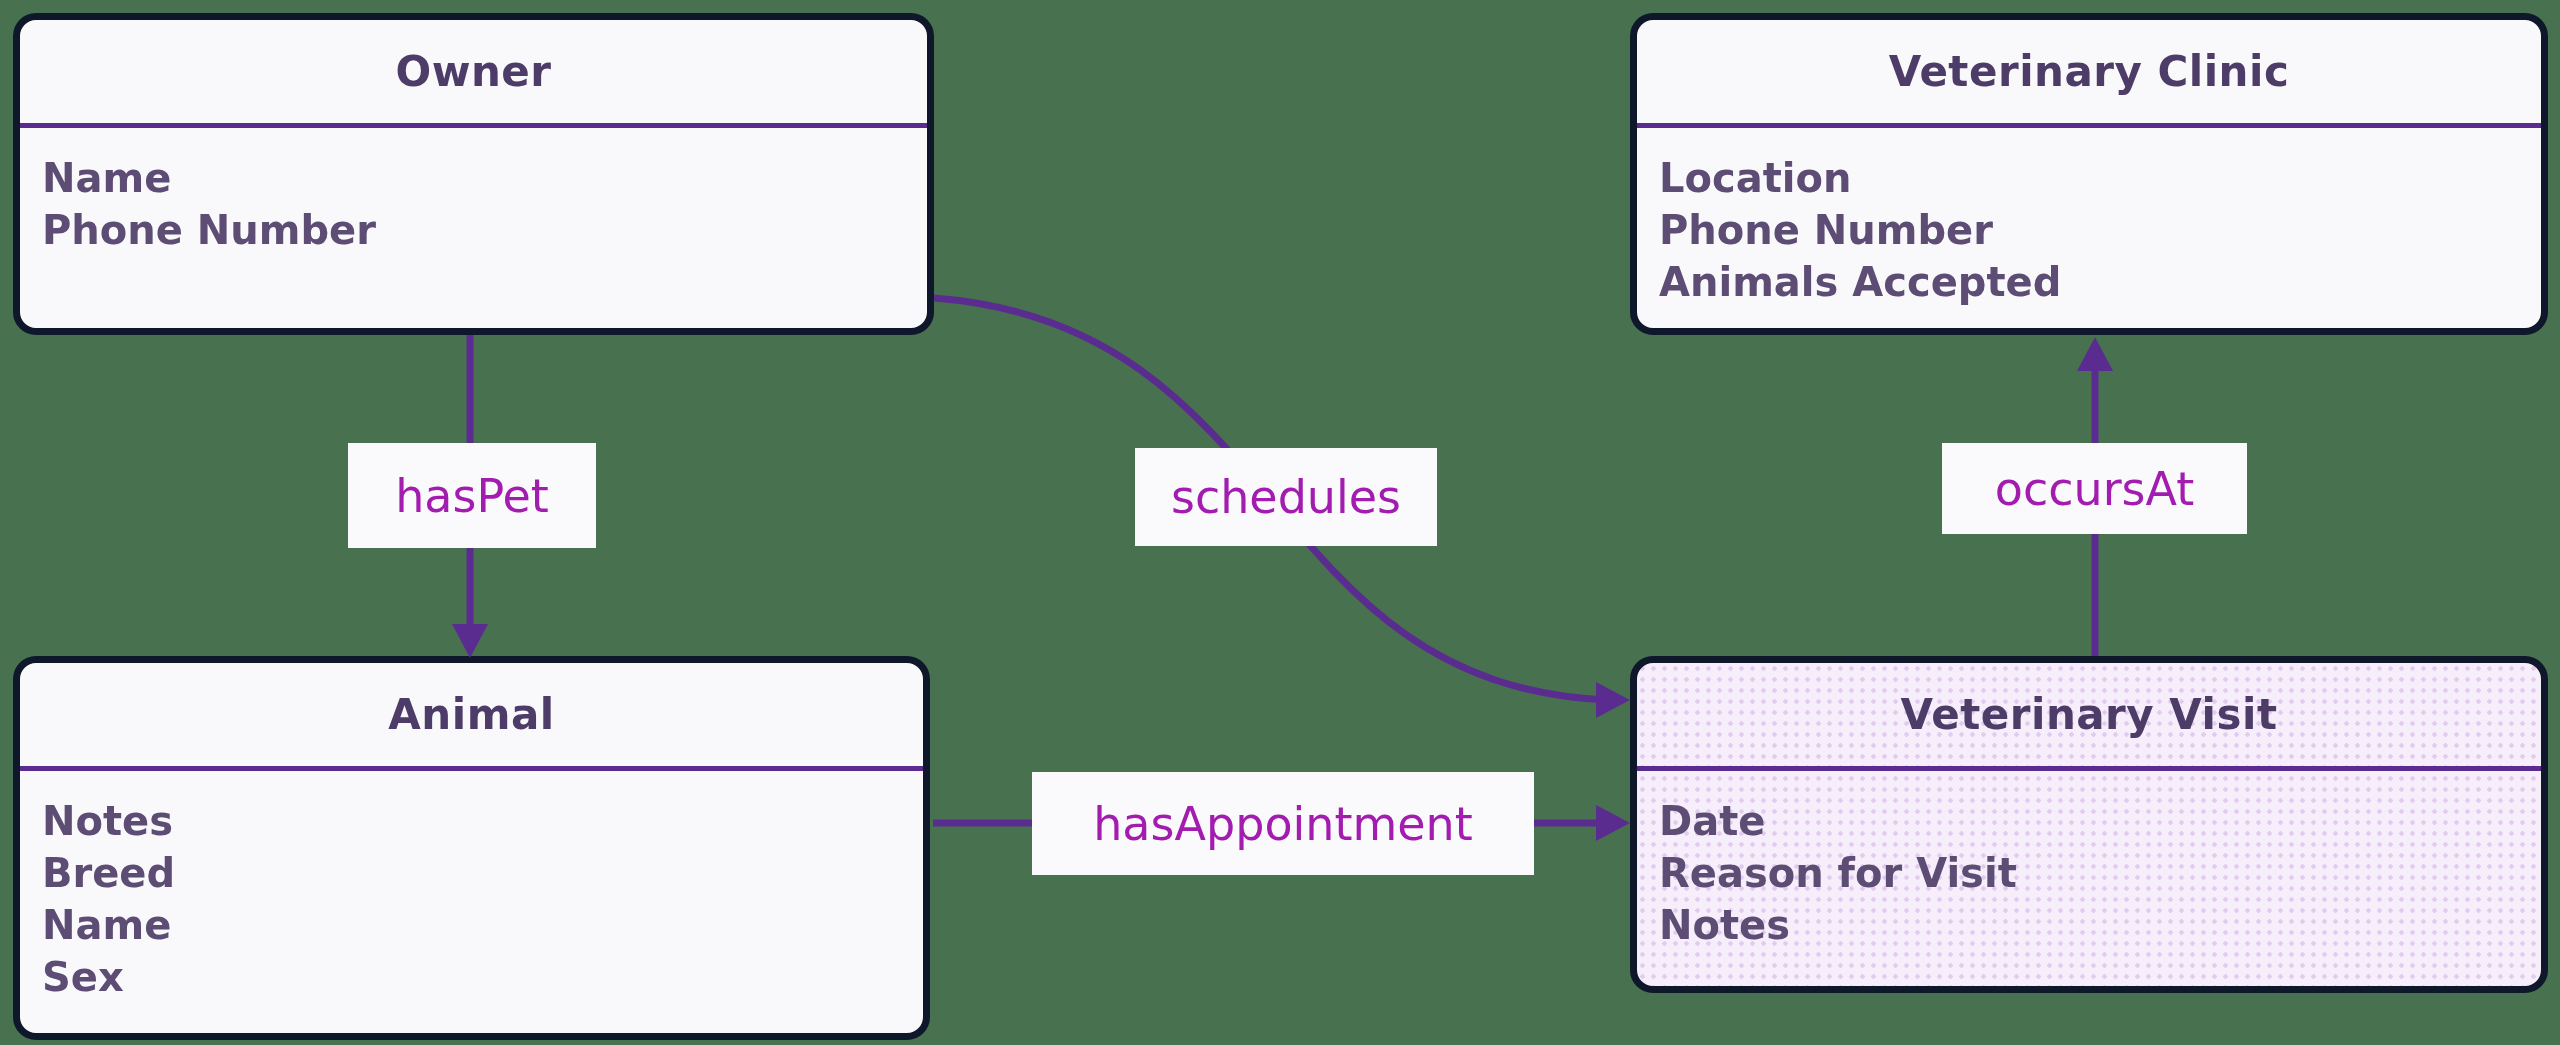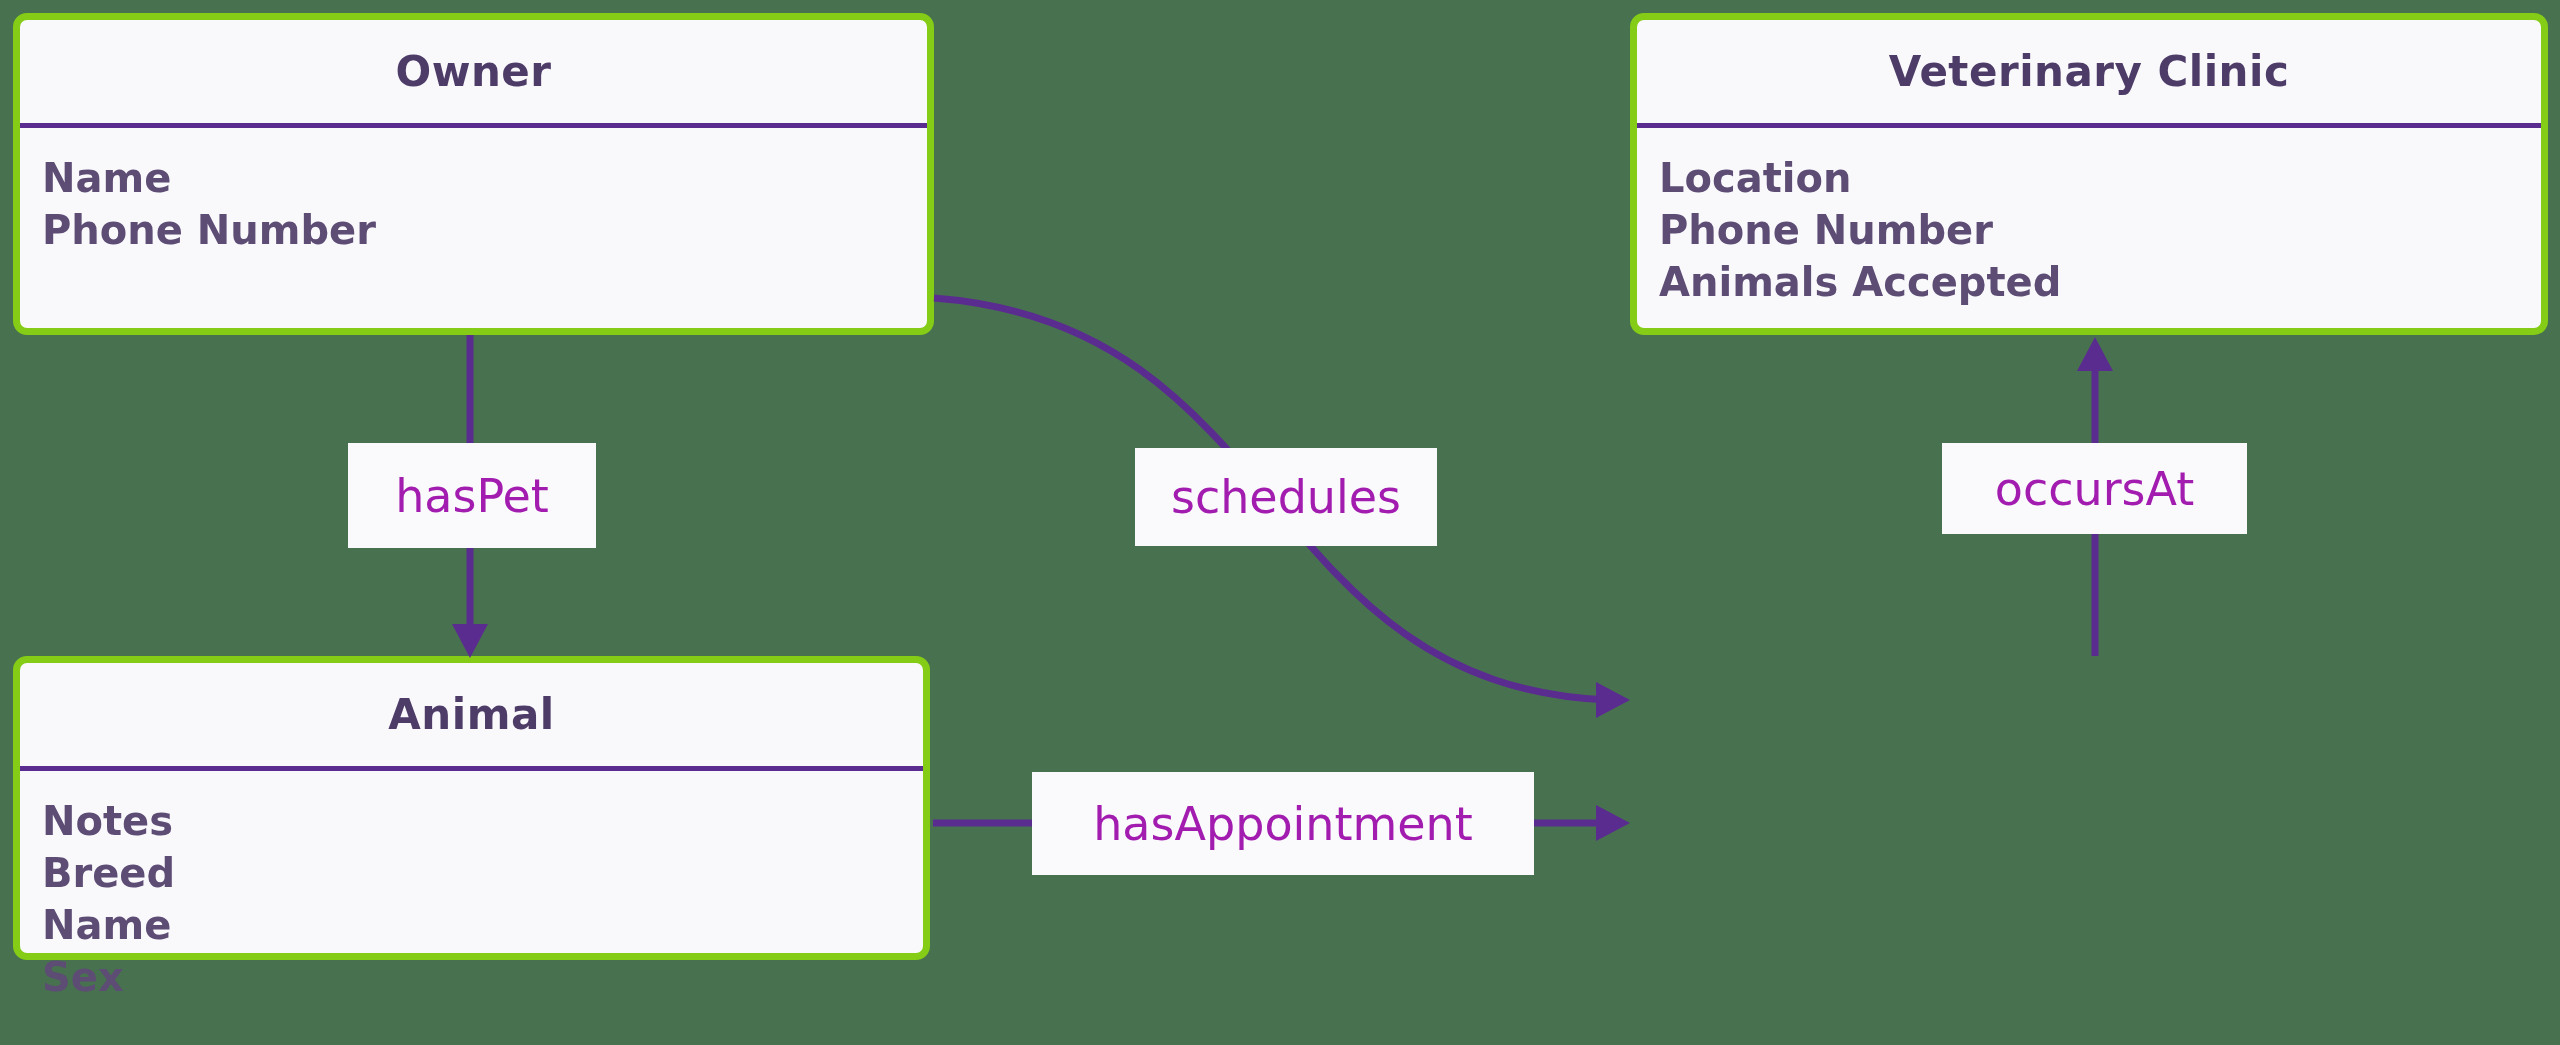--- a/index.html
+++ b/index.html
@@ -10,22 +10,22 @@
   .canvas{
     position:relative;
     width:2560px;height:1045px;
     background:#48724F;
     overflow:hidden;
   }
   .entity{
     position:absolute;
     box-sizing:border-box;
     background:#F9F9FC;
-    border:7px solid #84cc16;
-    border-radius:14px;
+    border:7px solid #0f172a;
+    border-radius:23px;
   }
   .entity.highlight{
     background-color:#F6EEFA;
     background-image:radial-gradient(circle,#E2CBEE 2px,rgba(0,0,0,0) 2.4px);
     background-size:11px 11px;
   }
   .entity-title{
     height:103px;
     border-bottom:5px solid #5B2C90;
     display:flex;align-items:center;justify-content:center;
@@ -67,30 +67,38 @@
 
   <div class="entity" style="left:1630px;top:13px;width:918px;height:322px;">
     <div class="entity-title">Veterinary Clinic</div>
     <div class="entity-body">
       <div>Location</div>
       <div>Phone Number</div>
       <div>Animals Accepted</div>
     </div>
   </div>
 
-  <div class="entity" style="left:13px;top:656px;width:917px;height:304px;">
+  <div class="entity" style="left:13px;top:656px;width:917px;height:384px;">
     <div class="entity-title">Animal</div>
     <div class="entity-body">
       <div>Notes</div>
       <div>Breed</div>
       <div>Name</div>
       <div>Sex</div>
     </div>
   </div>
 
+  <div class="entity highlight" style="left:1630px;top:656px;width:918px;height:337px;">
+    <div class="entity-title">Veterinary Visit</div>
+    <div class="entity-body">
+      <div>Date</div>
+      <div>Reason for Visit</div>
+      <div>Notes</div>
+    </div>
+  </div>
 
   <svg class="edges" width="2560" height="1045" viewBox="0 0 2560 1045">
 
     <g>
       <path class="edge-line" d="M470,335 L470,648"></path>
       <path class="edge-head" d="M470,658 L452,624 L488,624 Z"></path>
     </g>
 
     <g>
       <path class="edge-line" d="M934,298 C1290,325 1260,685 1608,700"></path>

